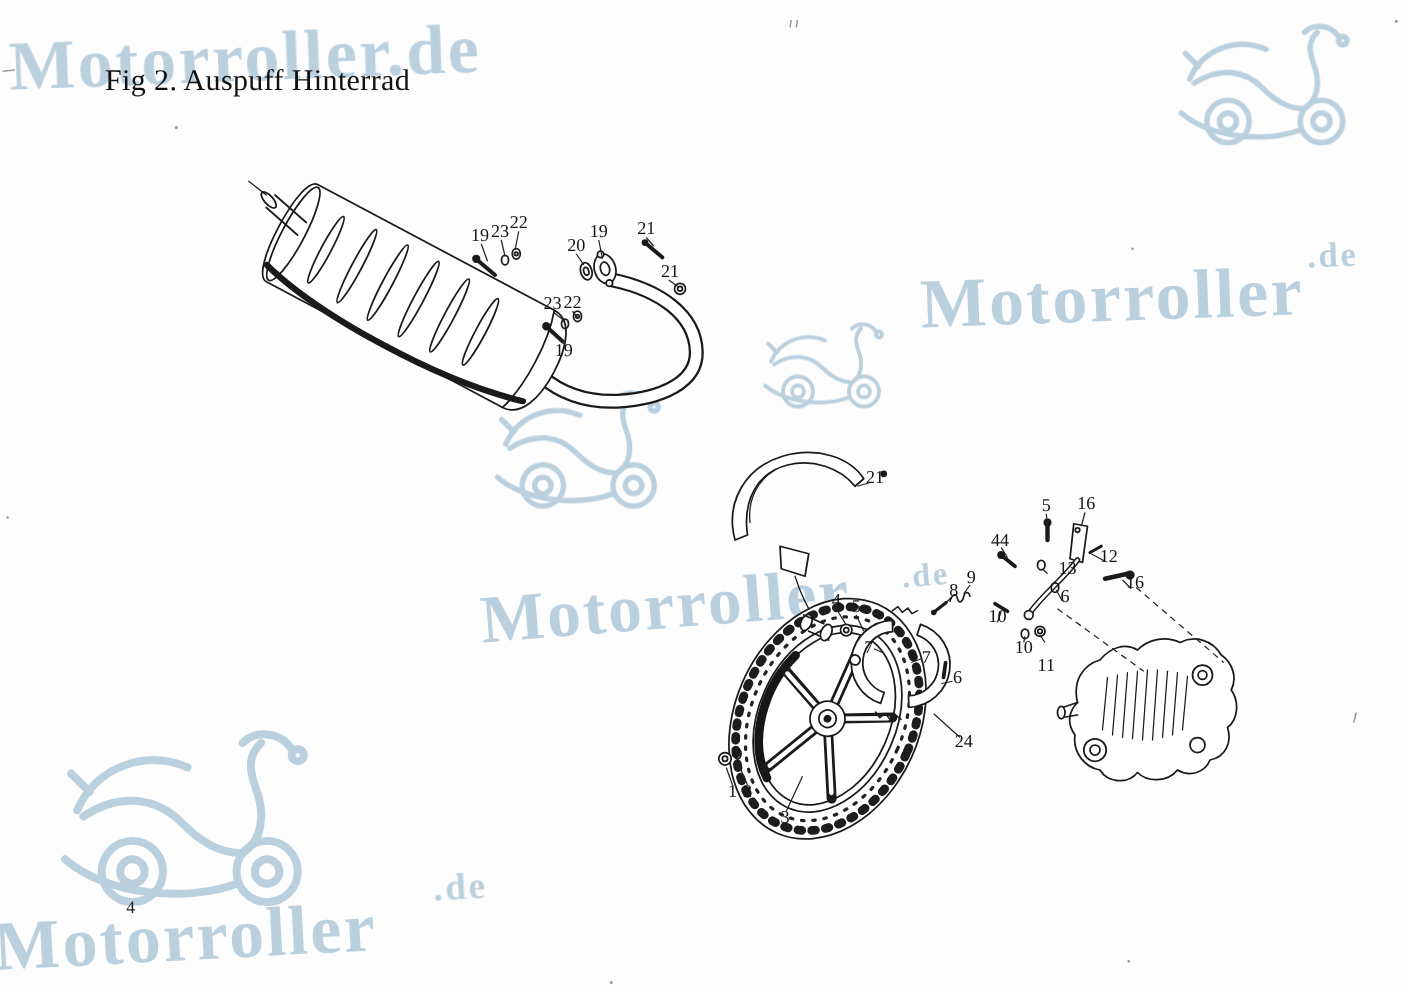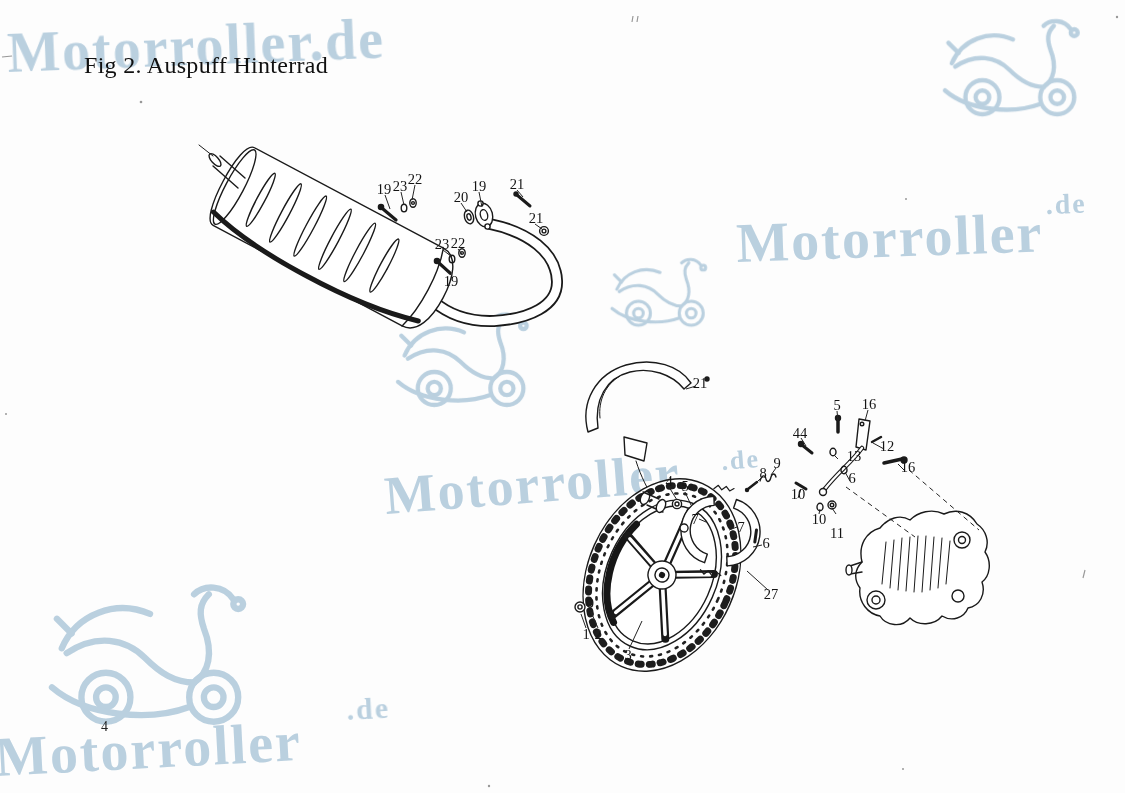--- a/index.html
+++ b/index.html
@@ -293,18 +293,18 @@
 <span class="co" style="left:908px;top:467px">16</span>
 <span class="co" style="left:852px;top:478px">6</span>
 <span class="co" style="left:798px;top:494px">10</span>
 <span class="co" style="left:669px;top:481px">4</span>
 <span class="co" style="left:685px;top:486px">5</span>
 <span class="co" style="left:695px;top:519px">7</span>
 <span class="co" style="left:741px;top:527px">7</span>
 <span class="co" style="left:819px;top:519px">10</span>
 <span class="co" style="left:837px;top:533px">11</span>
 <span class="co" style="left:766px;top:543px">6</span>
-<span class="co" style="left:771px;top:594px">27</span>
+<span class="co" style="left:771px;top:594px">24</span>
 <span class="co" style="left:586px;top:634px">1</span>
 <span class="co" style="left:598px;top:634px">2</span>
 <span class="co" style="left:628px;top:655px">3</span>
 
 </div>
 
 </body></html>

